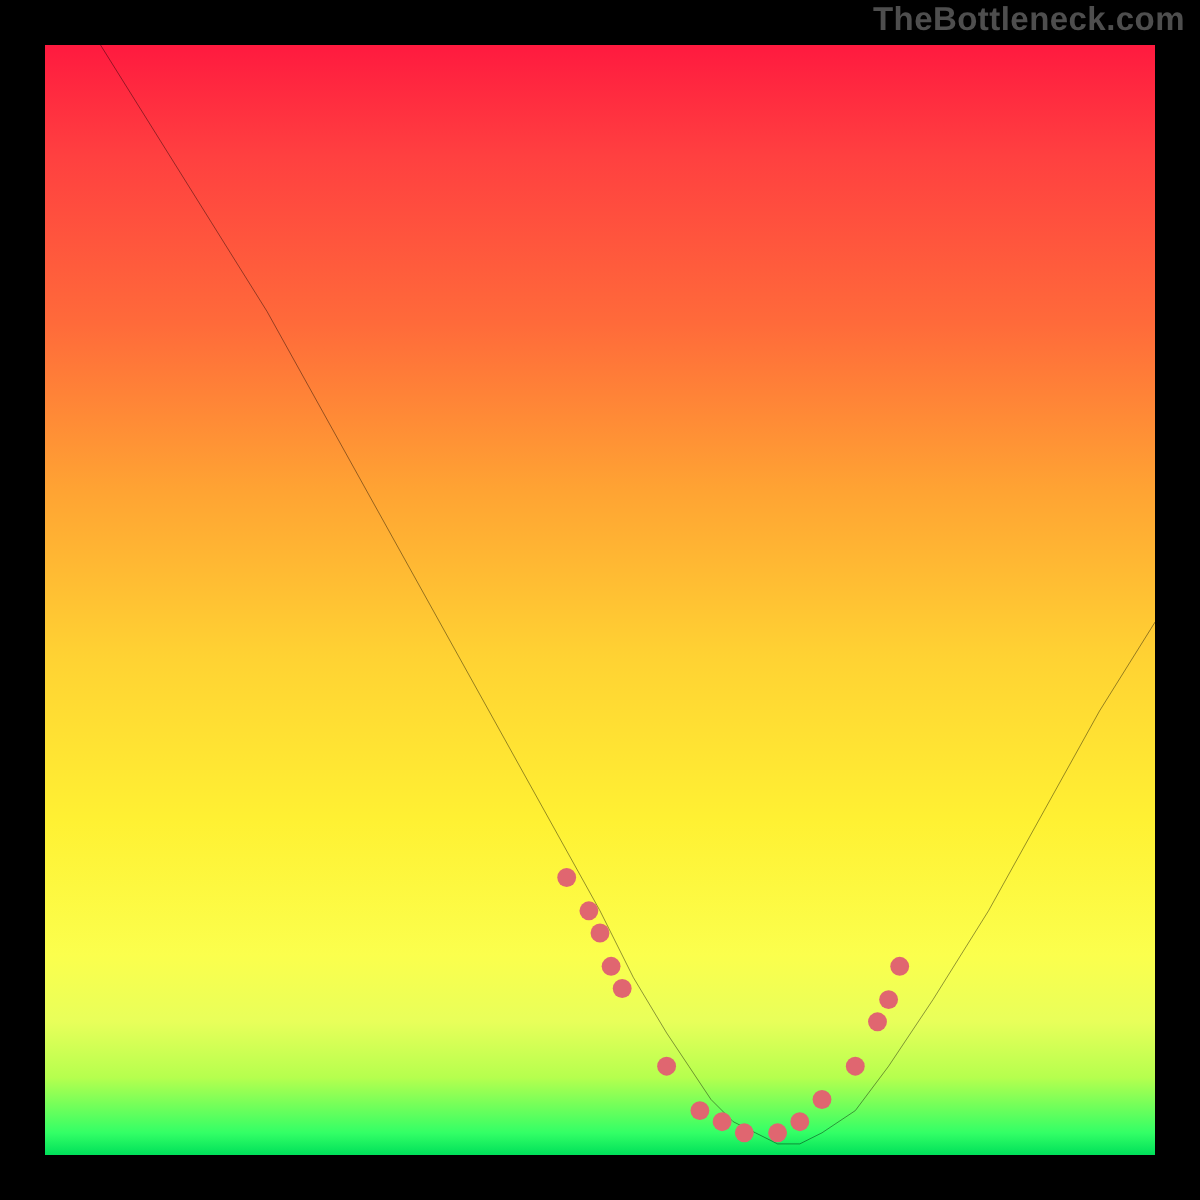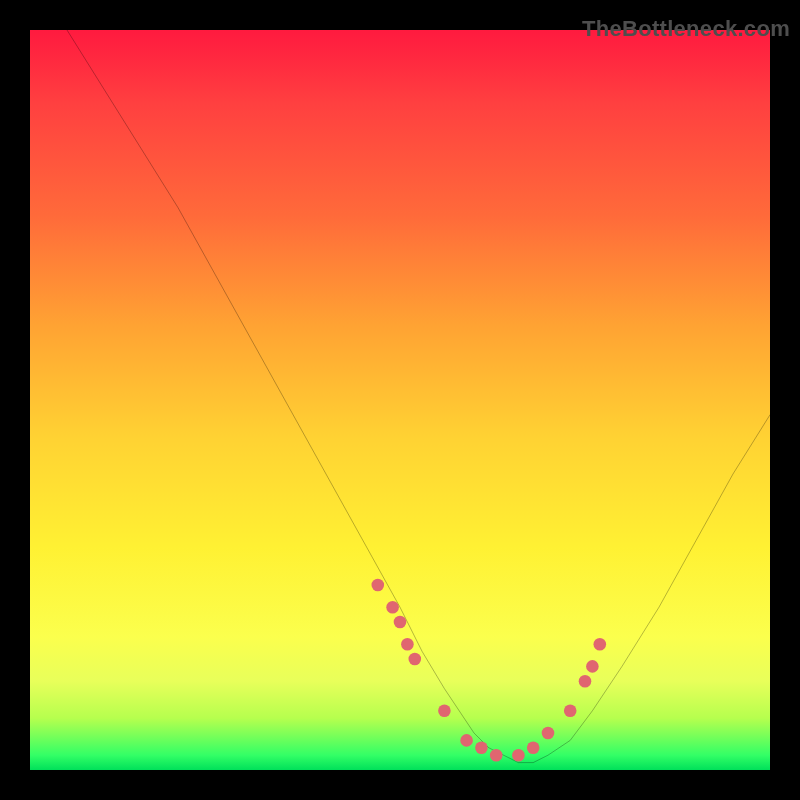--- a/index.html
+++ b/index.html
@@ -12,21 +12,21 @@
     font-family: Arial, Helvetica, sans-serif;
   }
   .frame {
     position: relative;
     width: 800px;
     height: 800px;
     background: #000;
   }
   .watermark {
     position: absolute;
-    top: 16px;
+    top: 0;
     right: 10px;
     color: #4e4e4e;
     font-size: 22px;
     font-weight: bold;
     letter-spacing: 0.3px;
     z-index: 20;
   }
   .plot-area {
     position: absolute;
     left: 30px;

